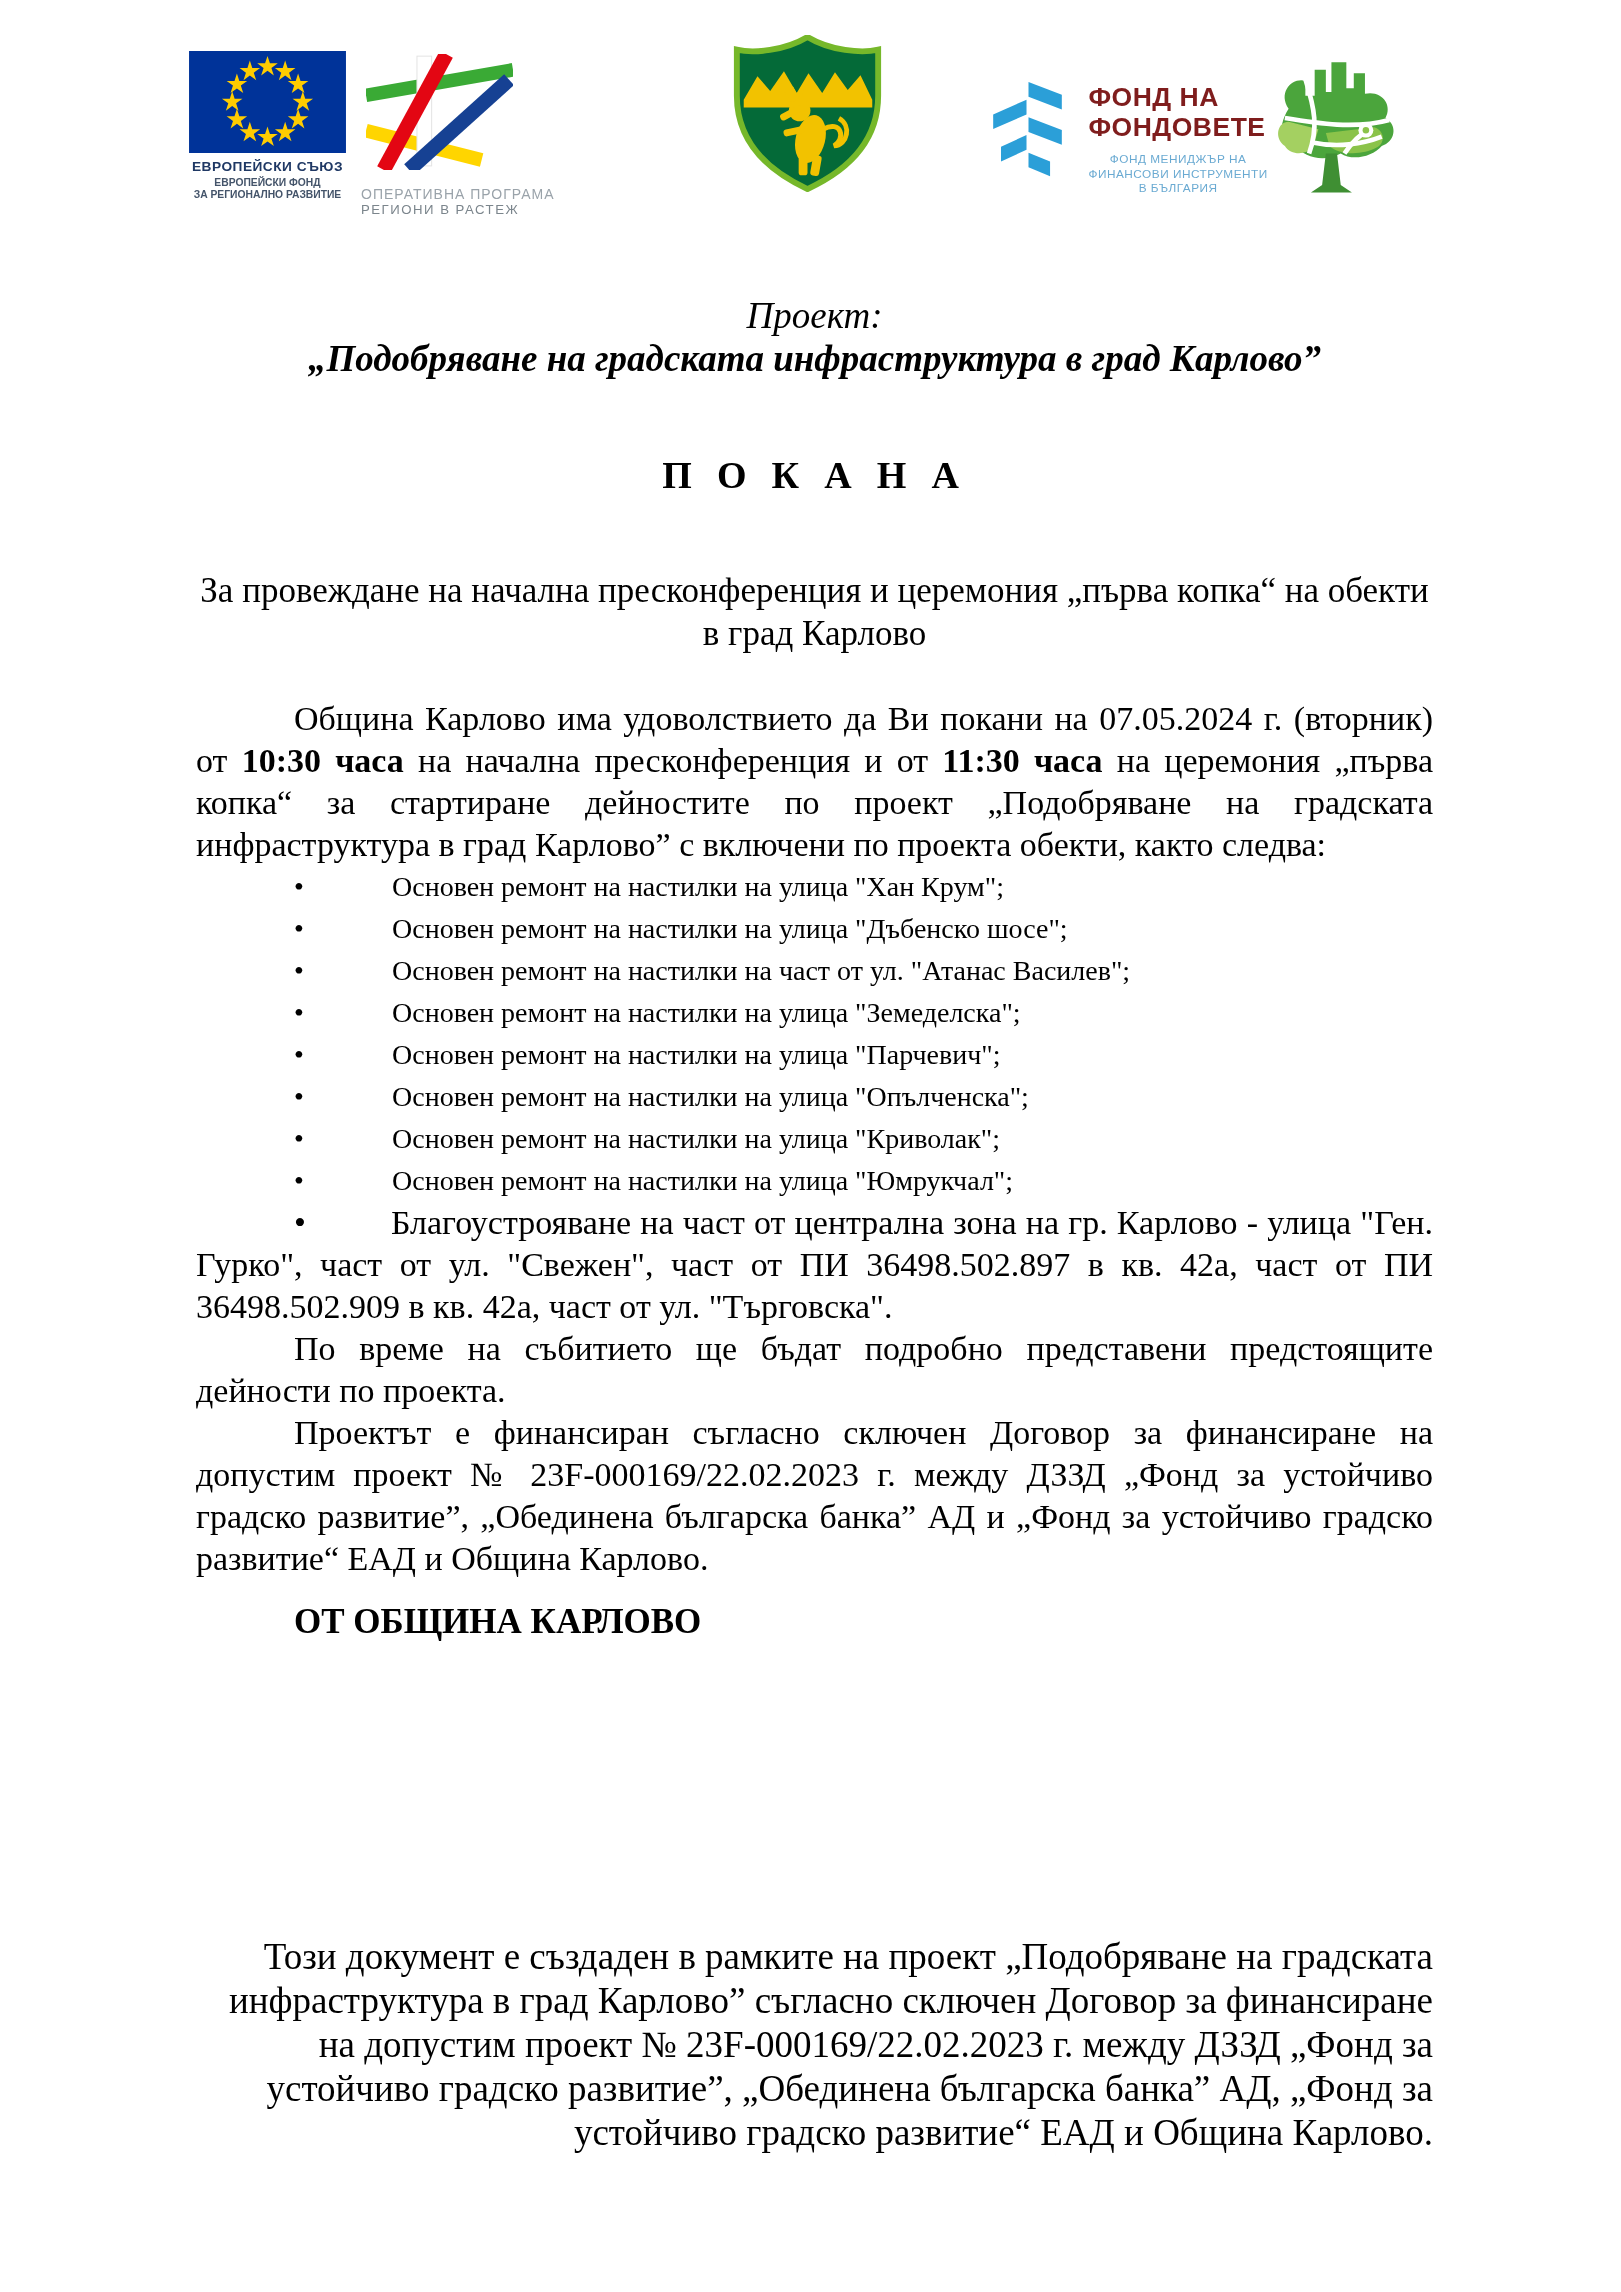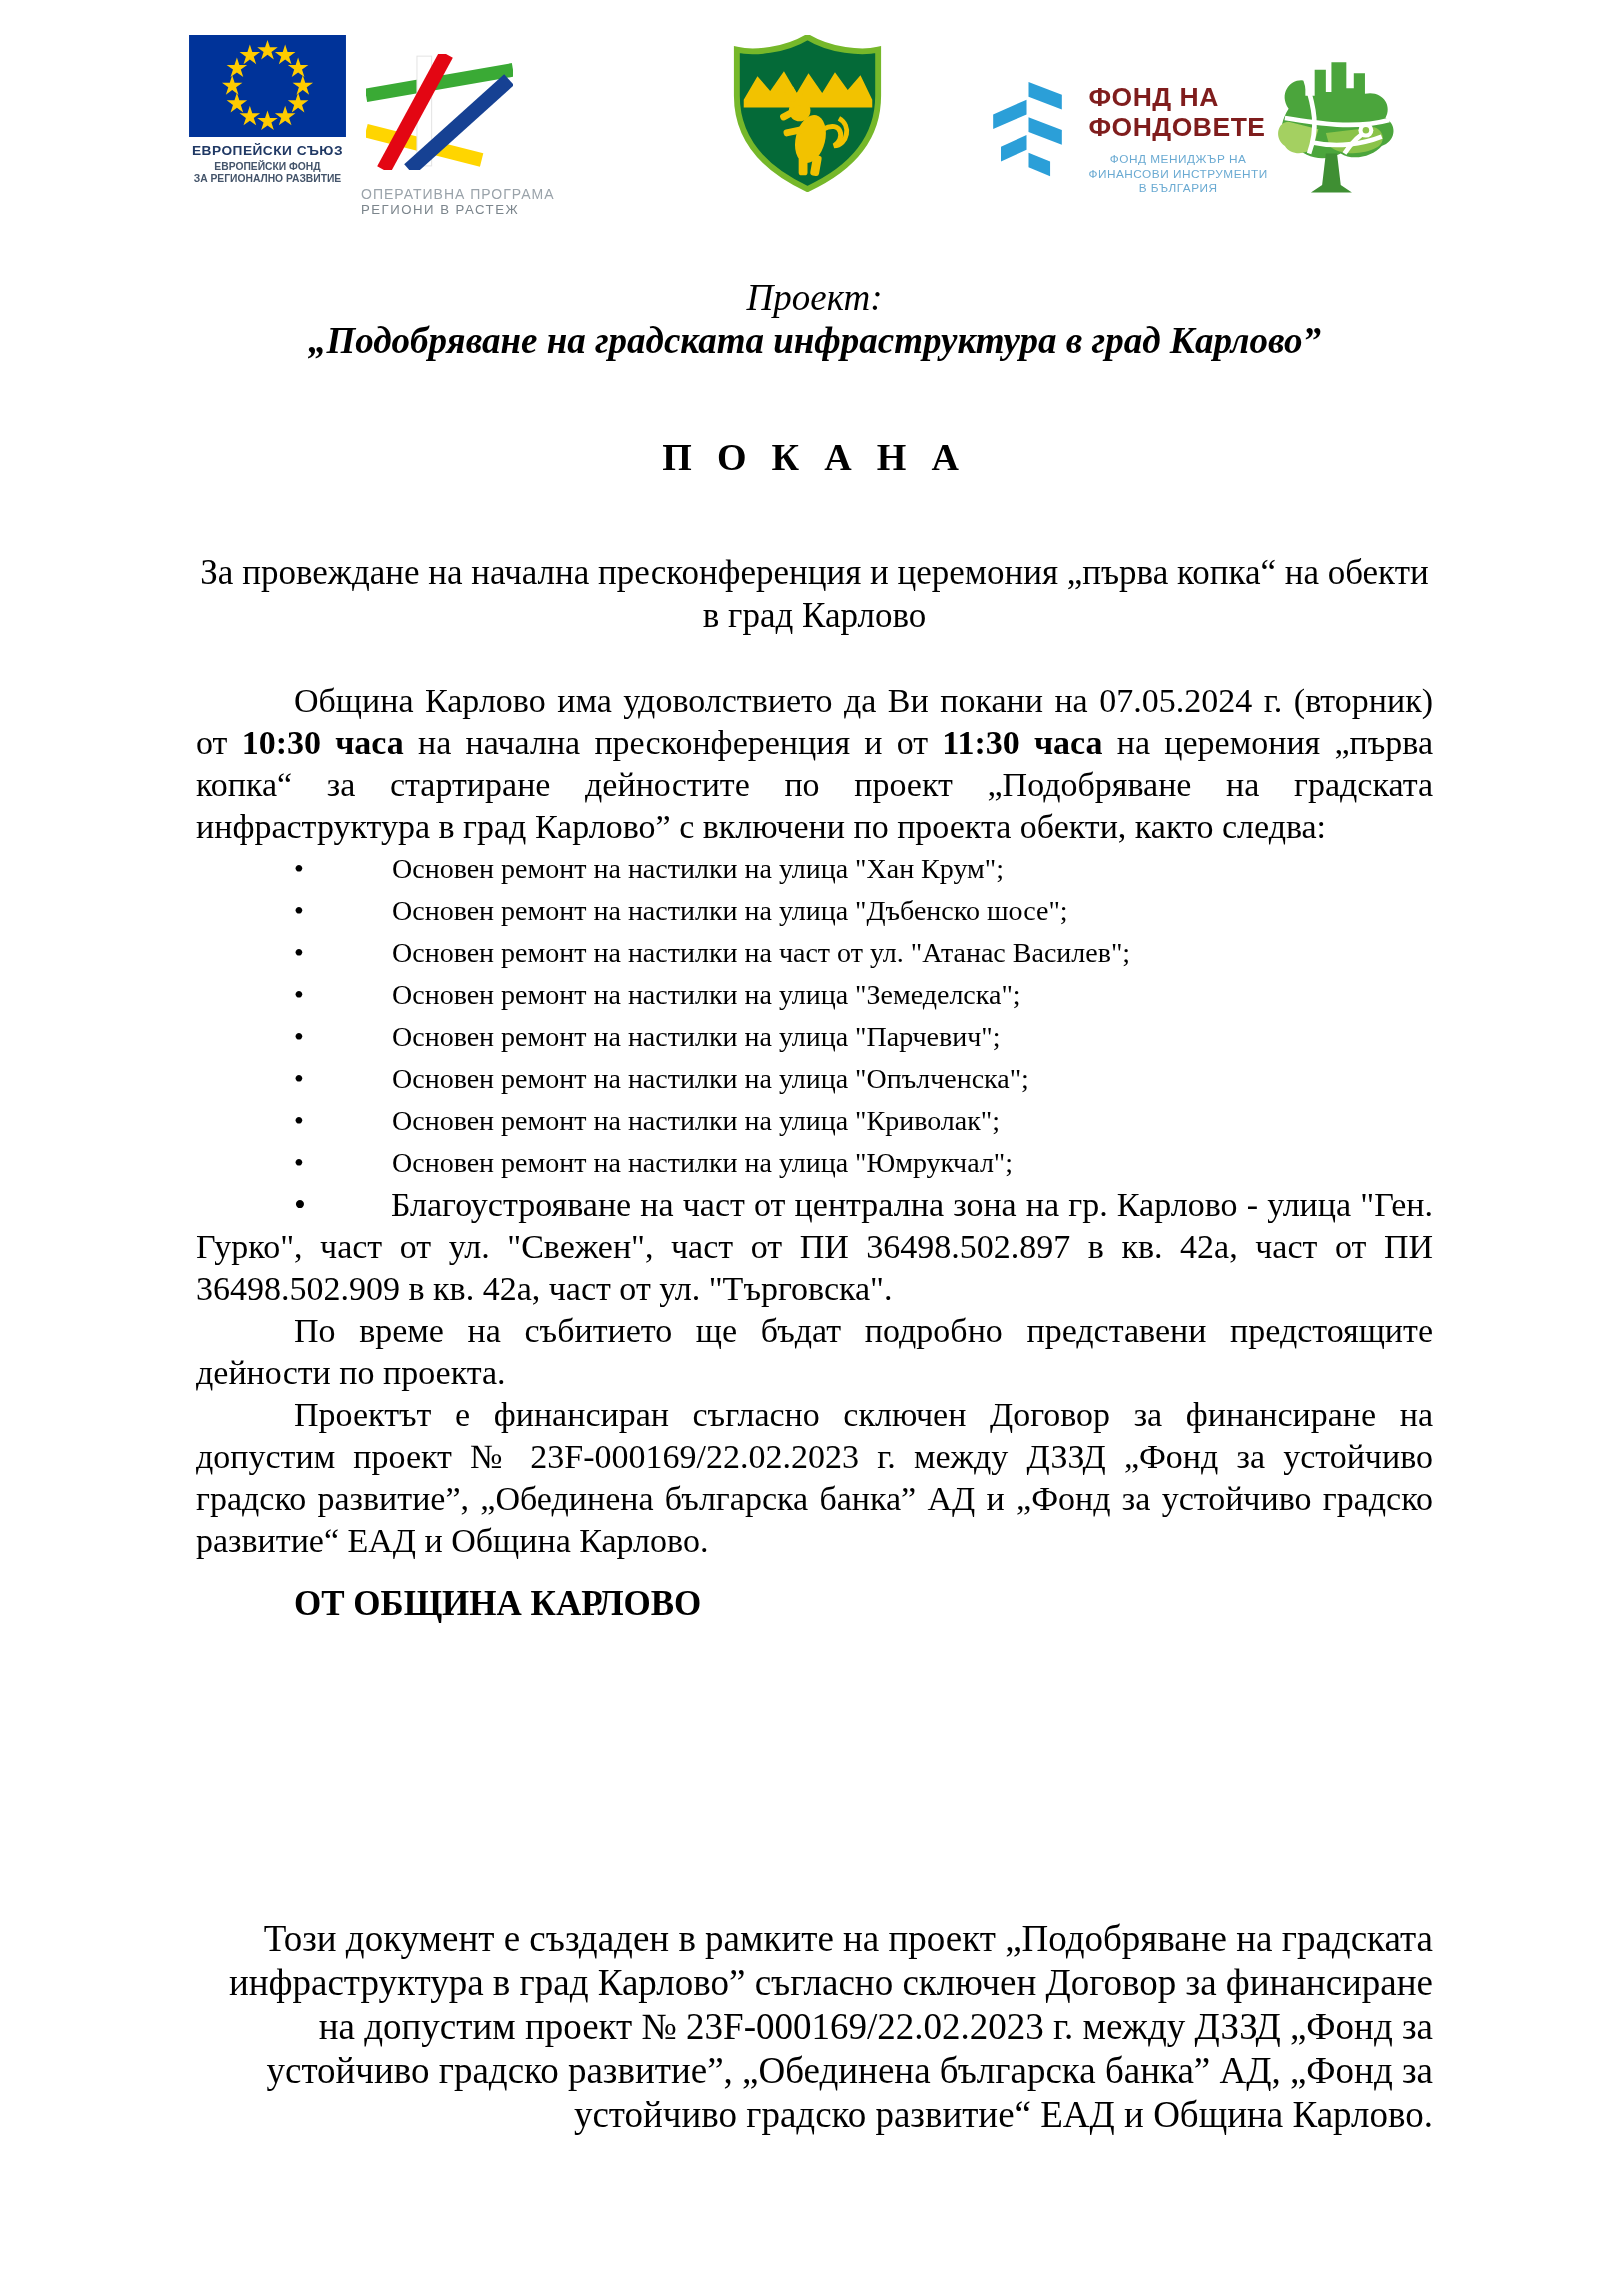--- a/index.html
+++ b/index.html
@@ -8,37 +8,37 @@
     width:1621px;height:2293px;
     background:#ffffff;
     font-family:"Liberation Serif","DejaVu Serif",serif;
     color:#000;
     overflow:hidden;
     margin:0 auto;
   }
   
   .header{position:relative;height:206px;}
   .logo{position:absolute;}
-  .eu-block{left:184px;top:35px;width:167px;text-align:center;font-family:"Liberation Sans","DejaVu Sans",sans-serif;}
+  .eu-block{left:184px;top:51px;width:167px;text-align:center;font-family:"Liberation Sans","DejaVu Sans",sans-serif;}
   .eu-flag{display:block;margin:0 auto;}
   .eu-l1{margin-top:5.9px;font-size:13.7px;font-weight:bold;color:#1f3864;letter-spacing:0.5px;}
   .eu-l2{margin-top:2.9px;font-size:10.3px;font-weight:bold;color:#44546a;line-height:12.7px;}
   .oprd-block{left:361px;top:54px;width:157px;text-align:center;font-family:"Liberation Sans","DejaVu Sans",sans-serif;}
   .oprd-l1{margin-top:12px;font-size:14px;color:#9aa3aa;letter-spacing:1px;white-space:nowrap;}
   .oprd-l2{font-size:13.2px;color:#7b858c;letter-spacing:1.5px;white-space:nowrap;}
   .arms-block{left:728px;top:35px;}
   .fof-block{left:992px;top:82px;display:flex;align-items:flex-start;font-family:"Liberation Sans","DejaVu Sans",sans-serif;}
   .fof-text{margin-left:25.5px;}
   .fof-title{font-size:26.5px;line-height:30px;font-weight:bold;color:#7f1d1d;letter-spacing:0.5px;}
   .fof-sub{margin-top:9.8px;font-size:11.8px;line-height:14.7px;color:#6aaad2;letter-spacing:0.5px;text-align:center;}
   .tree-block{left:1258px;top:51px;}
   
   .doc{padding:0 188px 0 196px;}
   .center{text-align:center;}
-  .proj-label{margin-top:70px;font-size:37px;line-height:43px;font-style:italic;}
+  .proj-label{margin-top:88px;font-size:37px;line-height:43px;font-style:italic;}
   .proj-name{font-size:37px;line-height:43px;font-style:italic;font-weight:bold;}
   .pokana{margin-top:73px;font-size:38px;line-height:45px;font-weight:bold;letter-spacing:7.8px;}
   .subtitle{margin-top:71px;font-size:35px;line-height:43px;}
   .para{margin:0;font-size:34px;line-height:42px;}
   .justify{text-align:justify;}
   .indent{text-indent:98px;}
   .intro{margin-top:43px;}
   .b{font-weight:bold;}
   .bullet-row{font-size:28px;line-height:42px;white-space:nowrap;}
   .bdot{display:inline-block;margin-left:98px;width:98px;}

